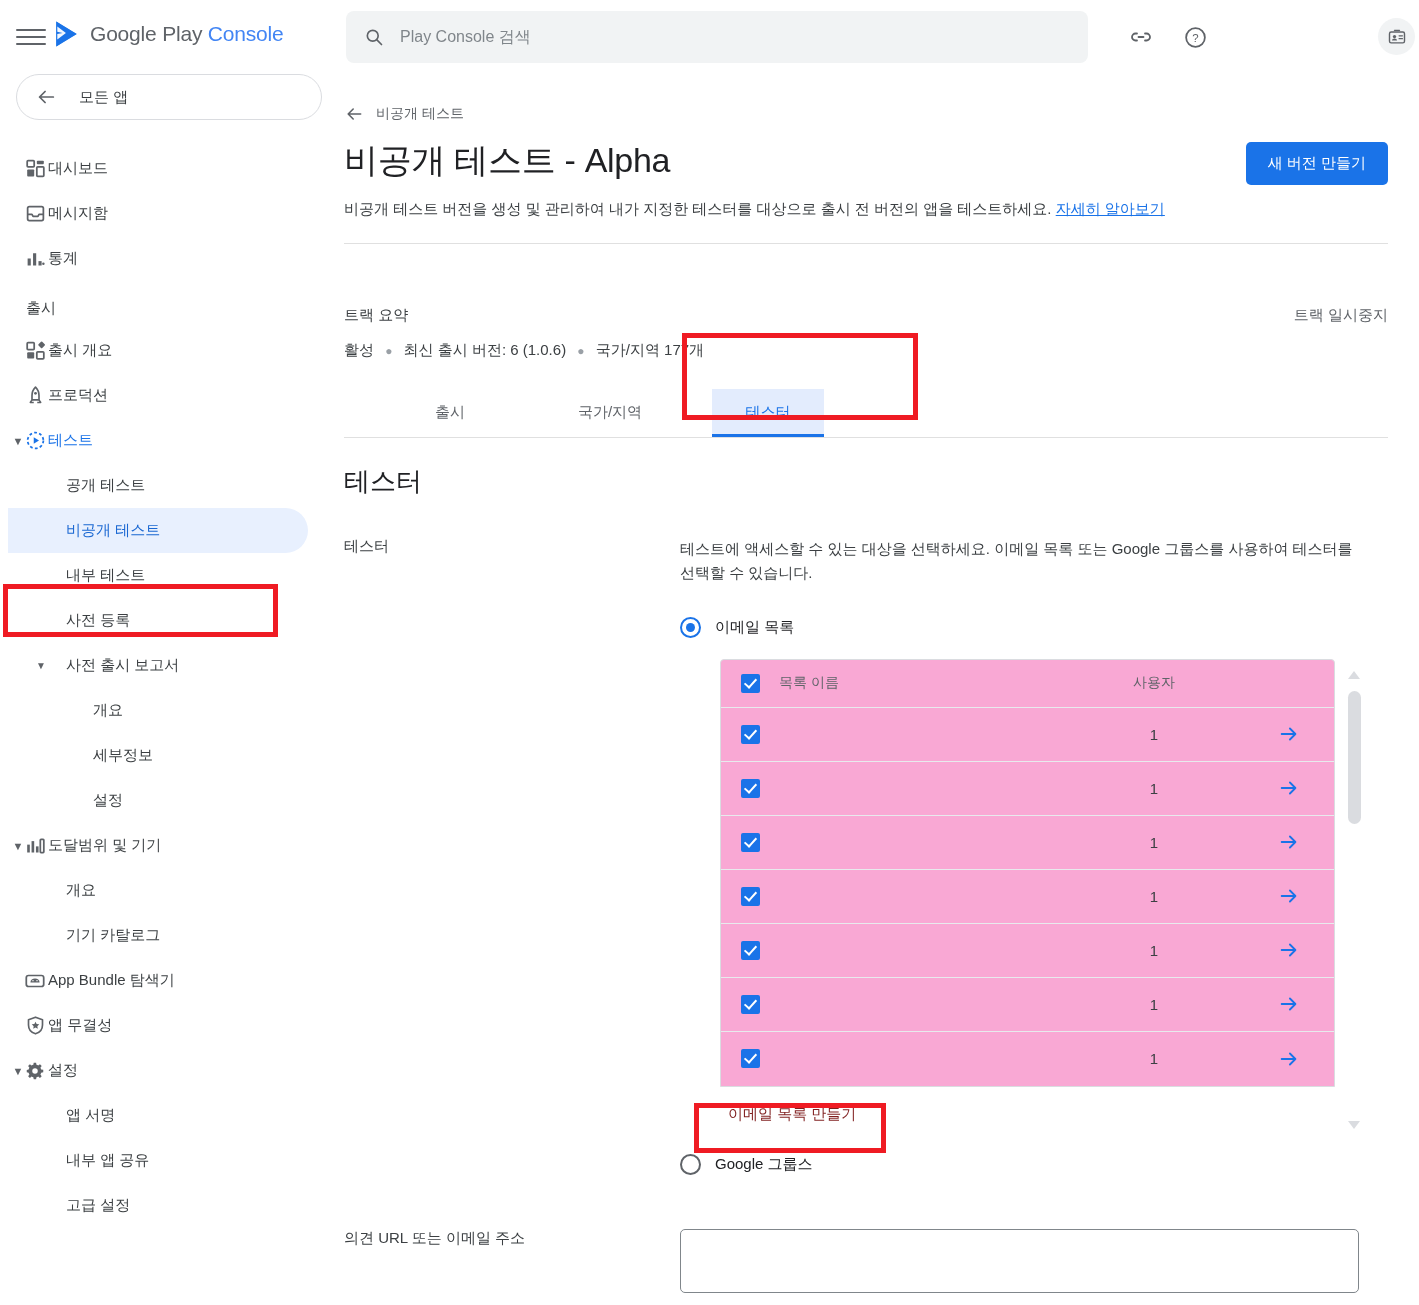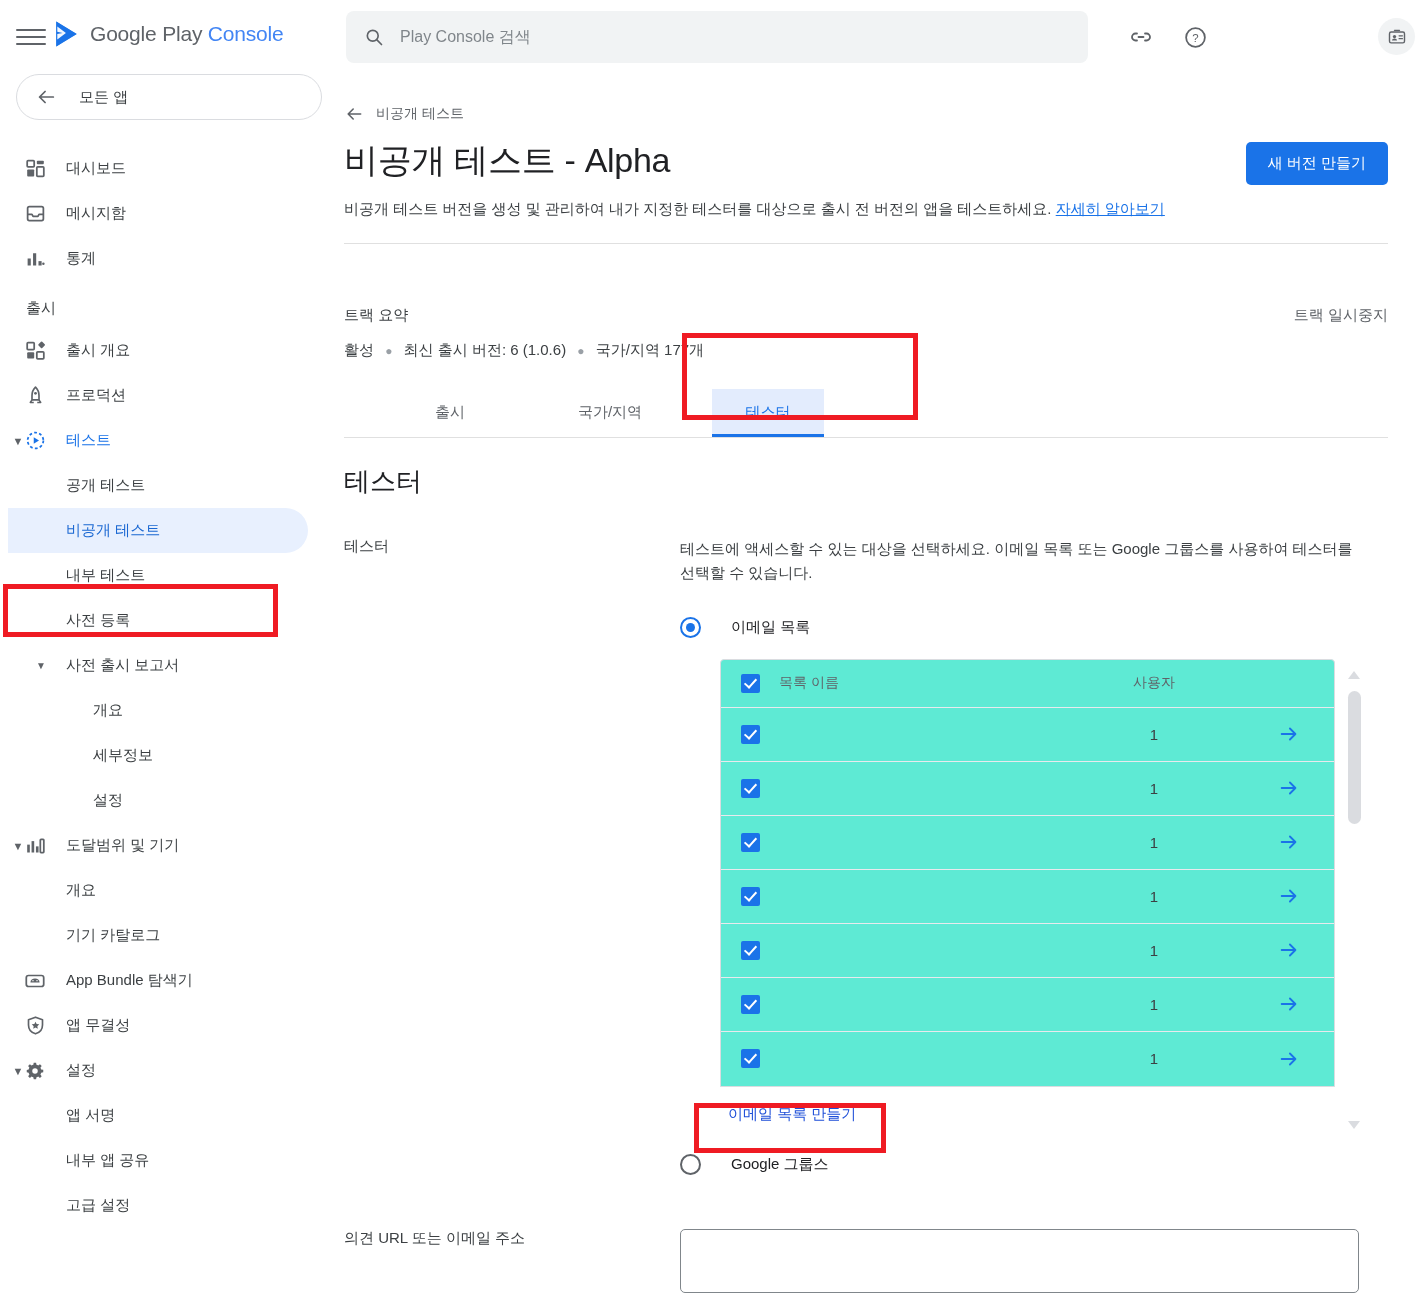--- a/index.html
+++ b/index.html
@@ -57,21 +57,21 @@
   }
   .allapps {
     margin: 0 22px 0 8px; height: 46px; border: 1px solid #dadce0; border-radius: 24px;
     display: flex; align-items: center; padding: 0 18px; gap: 22px; cursor: pointer;
   }
   .allapps .lbl { font-size: 15px; color: #3c4043; }
 
   .navlist { margin-top: 26px; }
   .navitem {
     display: flex; align-items: center; height: 45px; padding-left: 14px;
-    gap: 18px; cursor: pointer; position: relative; font-size: 15px; color: #3c4043;
+    cursor: pointer; position: relative; font-size: 15px; color: #3c4043;
   }
   .navitem .ico { width: 26px; height: 26px; flex: 0 0 26px; display:flex; align-items:center; justify-content:center; }
   .navitem.sub { padding-left: 58px; gap: 0; }
   .navitem.sub2 { padding-left: 85px; gap: 0; }
   .navitem.active-blue { color: #1a73e8; }
   .navitem .caret {
     position: absolute; left: 0px; width: 22px; text-align: center;
     color: #5f6368; font-size: 10px;
   }
   .navitem.selected {
@@ -117,32 +117,32 @@
   #tab-0 { left: 50px;  width: 112px; }
   #tab-1 { left: 210px; width: 112px; }
   #tab-2 { left: 368px; width: 112px; }
 
   .sec-title { font-size: 26px; font-weight: 400; padding: 26px 0 0 8px; color: #202124; }
   .field-row { display: flex; padding: 38px 0 0 8px; }
   .field-label { width: 336px; flex: 0 0 336px; font-size: 15px; color: #3c4043; }
   .field-body { flex: 1; padding-right: 36px; }
   .field-desc { font-size: 15px; color: #3c4043; line-height: 1.6; max-width: 680px; }
 
-  .radio-row { display: flex; align-items: center; gap: 30px; margin-top: 32px; cursor: pointer; }
+  .radio-row { display: flex; align-items: center; gap: 14px; margin-top: 32px; cursor: pointer; }
   .radio { width: 21px; height: 21px; border-radius: 50%; border: 2px solid #5f6368; position: relative; flex: 0 0 21px; }
   .radio.on { border-color: #1a73e8; }
   .radio.on::after {
     content: ""; position: absolute; left: 4px; top: 4px; width: 9px; height: 9px;
     border-radius: 50%; background: #1a73e8;
   }
   .radio-lbl { font-size: 15px; color: #202124; }
 
   
   .tablewrap { position: relative; margin: 21px 0 0 40px; width: 615px; }
-  .etable { width: 615px; border: 1px solid #dadce0; border-radius: 4px 4px 0 0; background: #5eead4; }
+  .etable { width: 615px; border: 1px solid #dadce0; border-radius: 4px 4px 0 0; background: #f9a8d4; }
   .erow { display: flex; align-items: center; height: 54px; border-bottom: 1px solid #e8eaed; }
   .erow:last-child { border-bottom: none; }
   .erow.head { height: 48px; }
   .cb-cell { width: 58px; flex: 0 0 58px; display: flex; align-items: center; justify-content: center; }
   .cbx { width: 19px; height: 19px; background: #1a73e8; border-radius: 2px; position: relative; cursor: pointer; }
   .cbx::after {
     content: ""; position: absolute; left: 6px; top: 2px; width: 5px; height: 10px;
     border: solid #fff; border-width: 0 2px 2px 0; transform: rotate(42deg);
   }
   .name-cell { flex: 1; font-size: 14px; color: #5f6368; }
@@ -158,21 +158,21 @@
     border-left: 6px solid transparent; border-right: 6px solid transparent;
   }
   .sb-up { top: 6px; border-bottom: 8px solid #dadce0; }
   .sb-down { bottom: 2px; border-top: 8px solid #dadce0; }
   .sb-thumb {
     position: absolute; left: 2px; top: 26px; width: 13px; height: 133px;
     background: #dadce0; border-radius: 7px; cursor: pointer;
   }
 
   .createlink {
-    margin: 18px 0 0 48px; font-size: 15px; color: #1d4ed8; cursor: pointer; display: inline-block;
+    margin: 18px 0 0 48px; font-size: 15px; color: #7f1d1d; cursor: pointer; display: inline-block;
   }
 
   .bottom-field { display: flex; padding: 54px 0 0 8px; align-items: flex-start; }
   .textinput {
     width: 679px; height: 64px; border: 1px solid #80868b; border-radius: 5px;
     background: #fff; font-family: inherit; font-size: 15px; padding: 10px 14px; outline: none;
   }
 
   
   .annot { position: absolute; border: 5px solid #ef1b23; pointer-events: none; }

